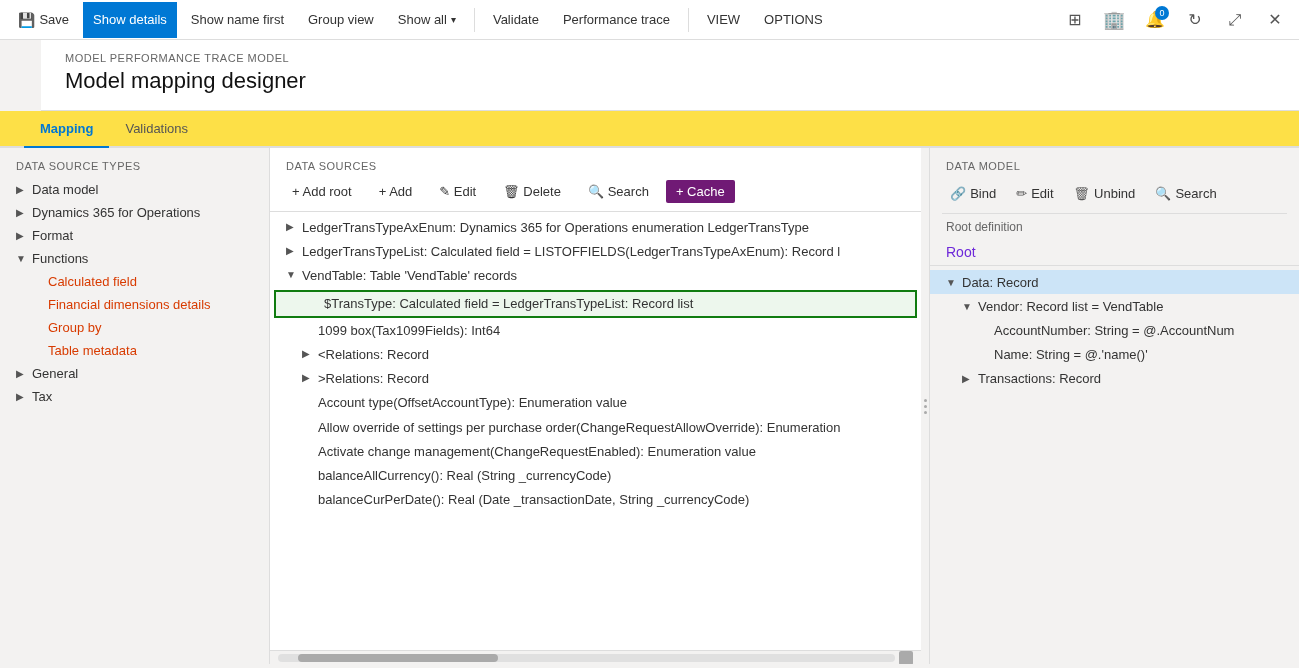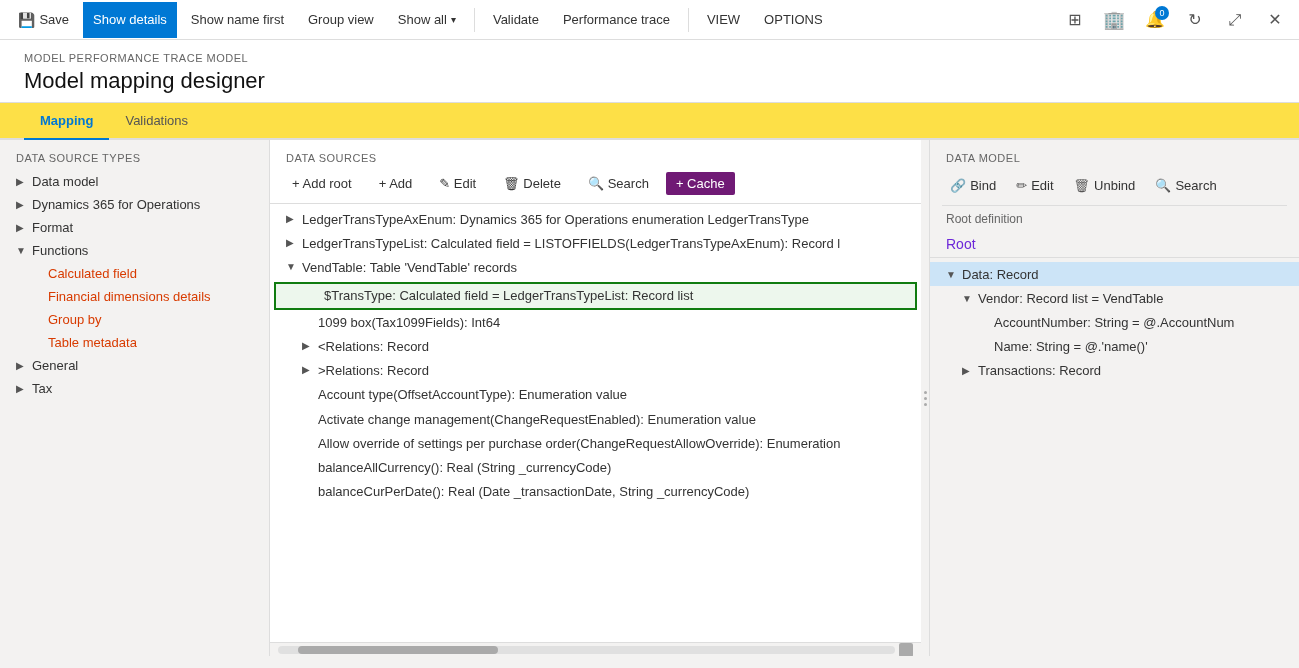--- a/index.html
+++ b/index.html
@@ -17,21 +17,21 @@
       background: transparent; font-size: 13px; color: #333;
       height: 36px;
     }
     .toolbar-btn.active { background: #0078d4; color: #fff; }
     .toolbar-btn .icon { font-size: 14px; }
     .toolbar-separator { width: 1px; background: #ddd; height: 24px; margin: 0 4px; }
     .toolbar-right { margin-left: auto; display: flex; align-items: center; gap: 8px; }
     .toolbar-right-icon { width: 32px; height: 32px; display: flex; align-items: center; justify-content: center; cursor: pointer; font-size: 16px; color: #555; }
 
     
-    .page-header { padding: 12px 24px 8px; background: #fff; border-bottom: 1px solid #ddd; }
+    .page-header { padding: 12px 24px 16px; background: #fff; border-bottom: 1px solid #ddd; margin-left: 41px; }
     .page-breadcrumb { font-size: 11px; color: #666; text-transform: uppercase; letter-spacing: 0.5px; margin-bottom: 4px; }
     .page-title { font-size: 22px; font-weight: 300; color: #111; }
 
     
     .page-tabs { display: flex; background: #fde047; border-bottom: 2px solid #ddd; padding: 0 24px; }
     .page-tab { padding: 10px 16px; cursor: pointer; font-size: 13px; color: #555; border-bottom: 2px solid transparent; margin-bottom: -2px; }
     .page-tab.active { color: #0078d4; border-bottom: 2px solid #0078d4; font-weight: 600; }
 
     
     .main-content { display: flex; height: calc(668px - 40px - 70px - 42px); background: #f3f2f1; }
@@ -241,26 +241,26 @@
         <span class="text">&gt;Relations: Record</span>
       </div>
 
       <div class="ds-item level-2">
         <span class="chevron"></span>
         <span class="text">Account type(OffsetAccountType): Enumeration value</span>
       </div>
 
       <div class="ds-item level-2">
         <span class="chevron"></span>
+        <span class="text">Allow override of settings per purchase order(ChangeRequestAllowOverride): Enumeration</span>
+      </div>
+
+      <div class="ds-item level-2">
+        <span class="chevron"></span>
         <span class="text">Activate change management(ChangeRequestEnabled): Enumeration value</span>
-      </div>
-
-      <div class="ds-item level-2">
-        <span class="chevron"></span>
-        <span class="text">Allow override of settings per purchase order(ChangeRequestAllowOverride): Enumeration</span>
       </div>
 
       <div class="ds-item level-2">
         <span class="chevron"></span>
         <span class="text">balanceAllCurrency(): Real (String _currencyCode)</span>
       </div>
 
       <div class="ds-item level-2">
         <span class="chevron"></span>
         <span class="text">balanceCurPerDate(): Real (Date _transactionDate, String _currencyCode)</span>

